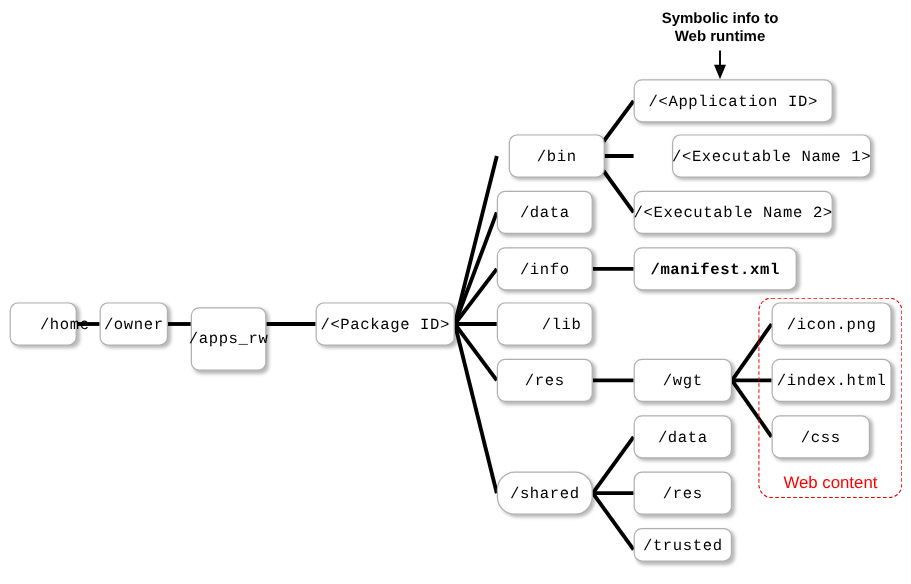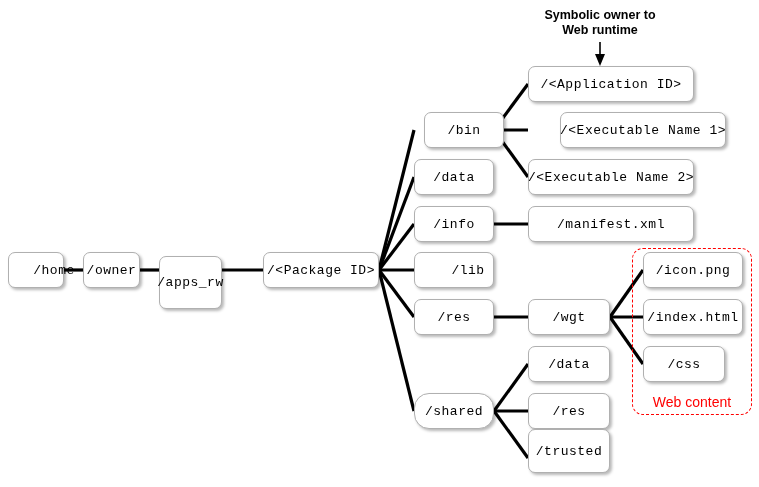--- a/index.html
+++ b/index.html
@@ -97,42 +97,42 @@
     <line class="edge" x1="494" y1="411" x2="528" y2="458"></line>
 
     <line class="arrowline" x1="600" y1="42" x2="600" y2="60"></line>
     <polygon points="600,66 595,54 605,54" fill="#000000"></polygon>
   </svg>
 
   <div class="dashbox" style="left:632px;top:248px;width:120px;height:167px;"></div>
   <div class="dashlabel" style="left:632px;top:394px;width:120px;">Web content</div>
 
   <div class="annot" style="left:520px;top:8px;width:160px;">
-    <span>Symbolic owner to</span><br>
+    <span>Symbolic info to</span><br>
     <span>Web runtime</span>
   </div>
 
   <div class="node" style="left:8px;top:252px;width:56px;height:36px;padding-left:36px;">/home</div>
   <div class="node" style="left:83px;top:252px;width:57px;height:36px;">/owner</div>
   <div class="node" style="left:159px;top:256px;width:63px;height:53px;">/apps_rw</div>
   <div class="node" style="left:263px;top:252px;width:116px;height:36px;">/&lt;Package ID&gt;</div>
 
   <div class="node" style="left:424px;top:112px;width:80px;height:36px;">/bin</div>
   <div class="node" style="left:414px;top:159px;width:80px;height:36px;">/data</div>
   <div class="node" style="left:414px;top:206px;width:80px;height:36px;">/info</div>
   <div class="node" style="left:414px;top:252px;width:80px;height:36px;padding-left:28px;">/lib</div>
   <div class="node" style="left:414px;top:299px;width:80px;height:36px;">/res</div>
   <div class="node" style="left:414px;top:393px;width:80px;height:36px;border-radius:15px;">/shared</div>
 
   <div class="node" style="left:528px;top:66px;width:166px;height:36px;">/&lt;Application ID&gt;</div>
   <div class="node" style="left:528px;top:112px;width:166px;height:36px;margin-left:32px;">/&lt;Executable Name 1&gt;</div>
   <div class="node" style="left:528px;top:159px;width:166px;height:36px;">/&lt;Executable Name 2&gt;</div>
-  <div class="node" style="left:528px;top:206px;width:166px;height:36px;">/manifest.xml</div>
+  <div class="node" style="left:528px;top:206px;width:136px;height:36px;font-weight:bold;">/manifest.xml</div>
   <div class="node" style="left:528px;top:299px;width:82px;height:36px;">/wgt</div>
   <div class="node" style="left:528px;top:346px;width:82px;height:36px;">/data</div>
   <div class="node" style="left:528px;top:393px;width:82px;height:36px;">/res</div>
-  <div class="node" style="left:528px;top:429px;width:82px;height:44px;">/trusted</div>
+  <div class="node" style="left:528px;top:440px;width:82px;height:28px;">/trusted</div>
 
   <div class="node" style="left:643px;top:252px;width:100px;height:36px;">/icon.png</div>
   <div class="node" style="left:643px;top:299px;width:100px;height:36px;">/index.html</div>
   <div class="node" style="left:643px;top:346px;width:82px;height:36px;">/css</div>
 
 </div>
 
 </body></html>

